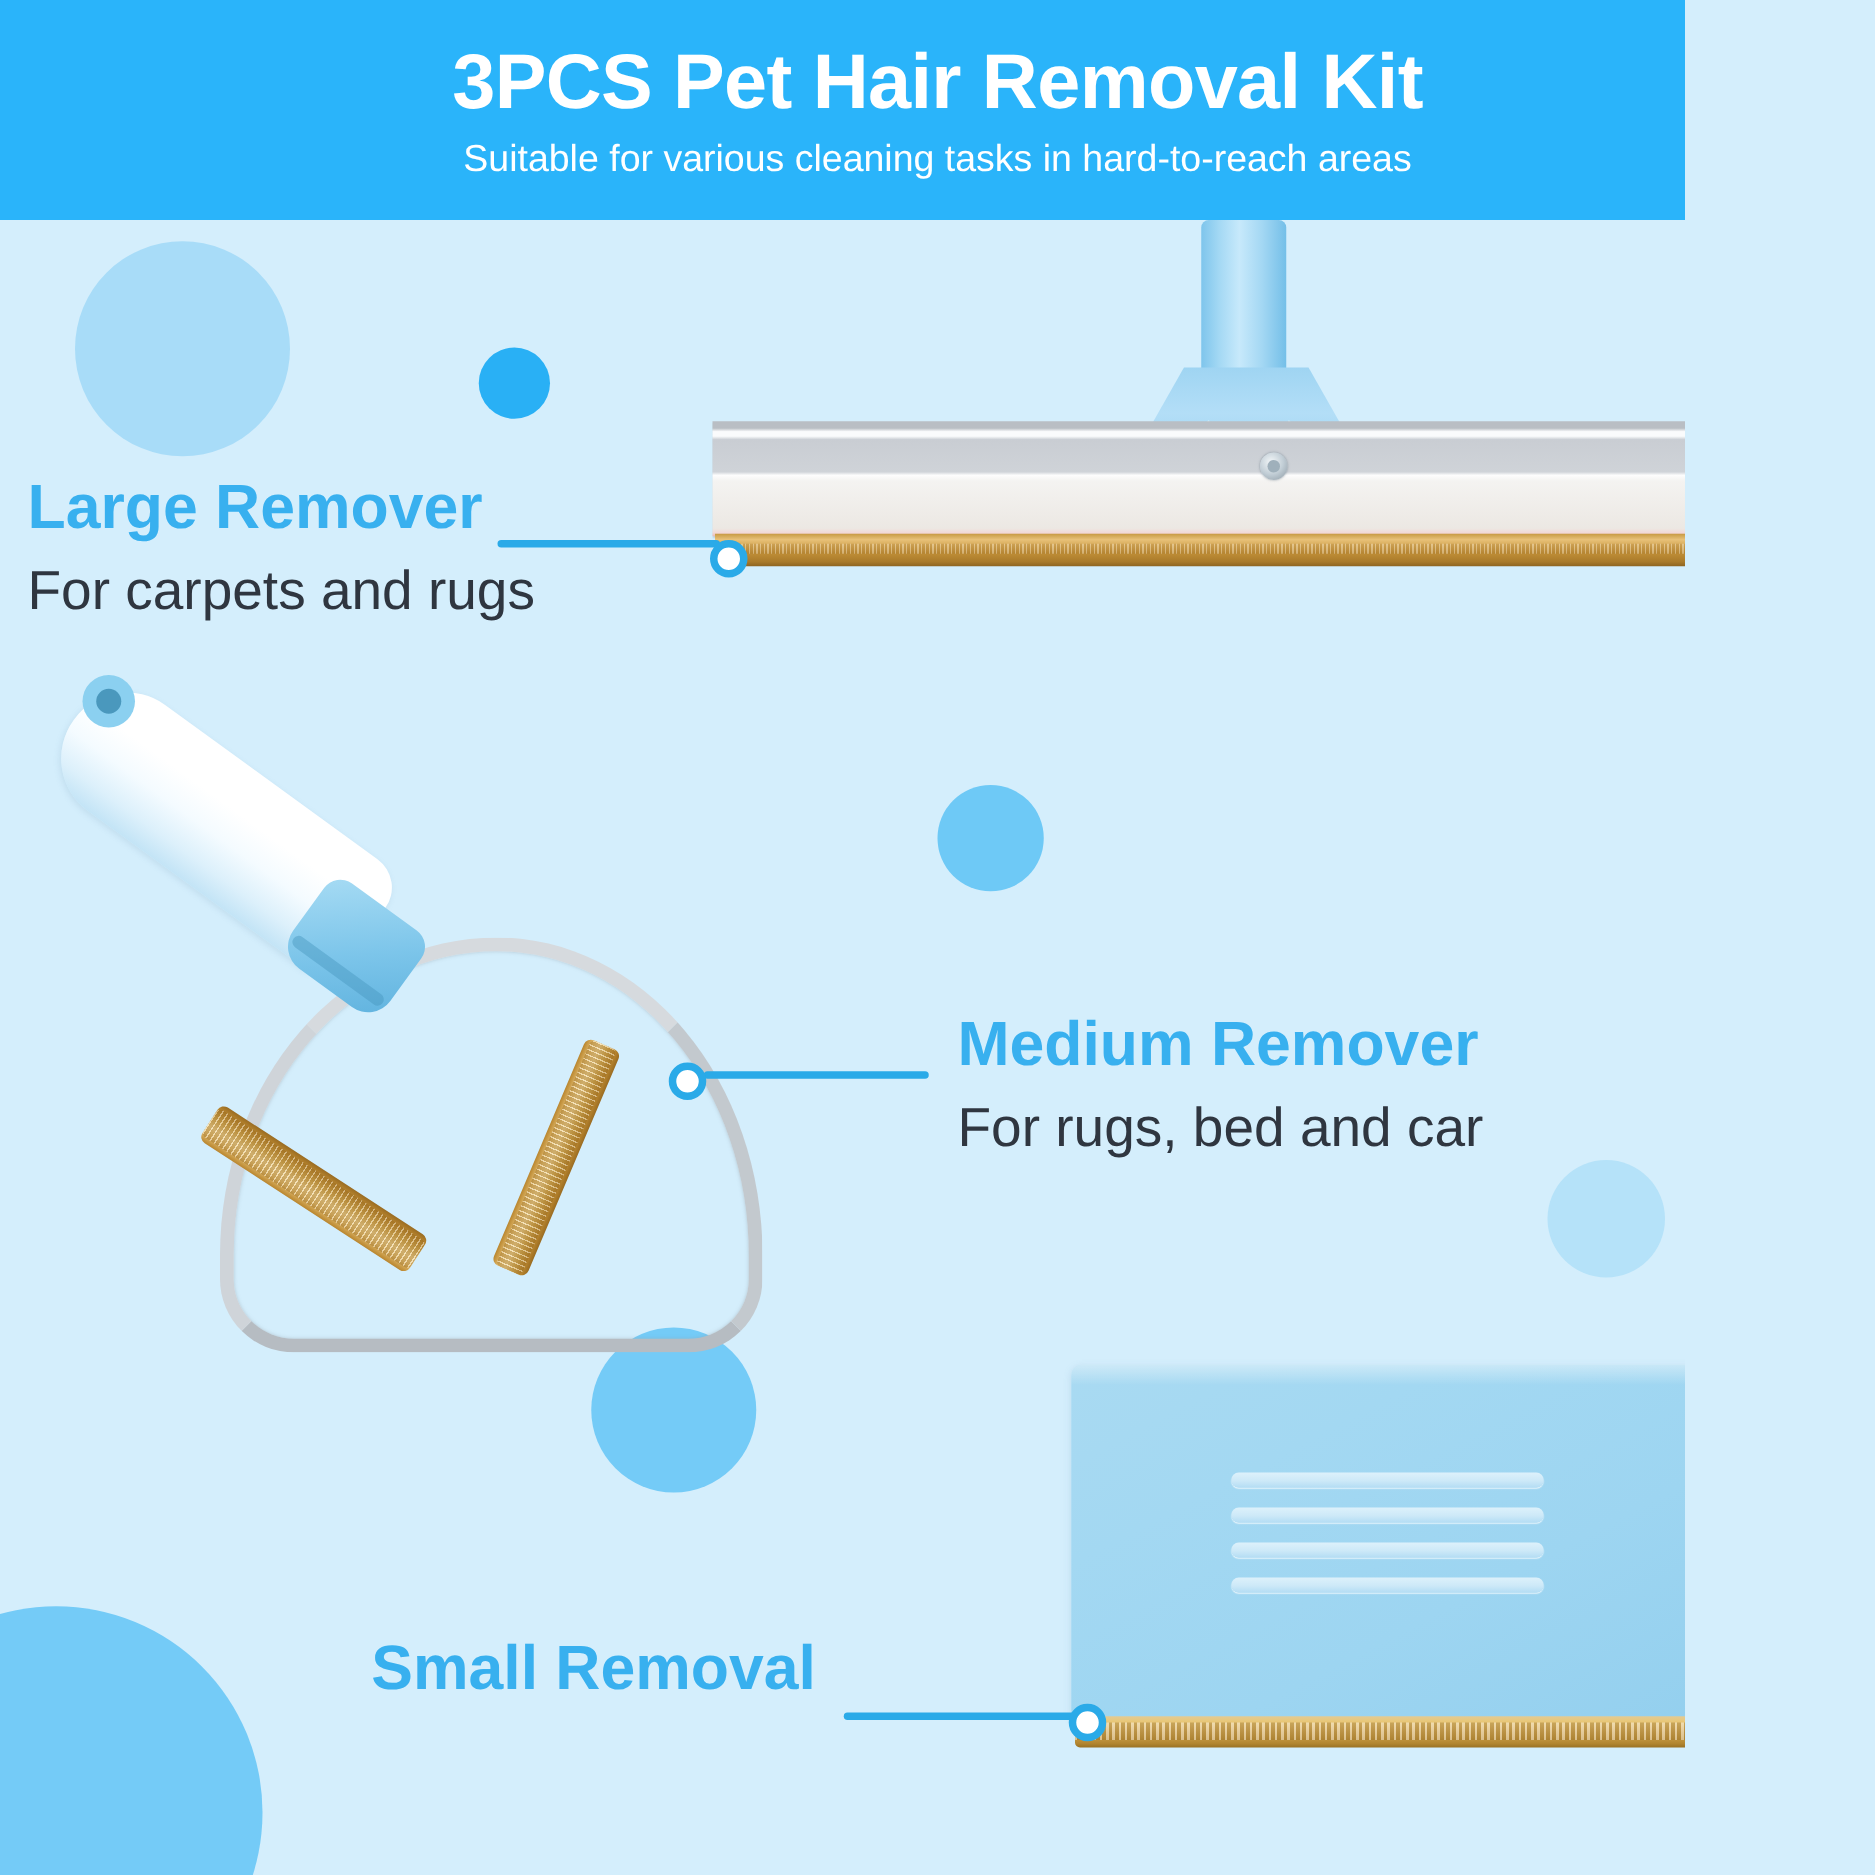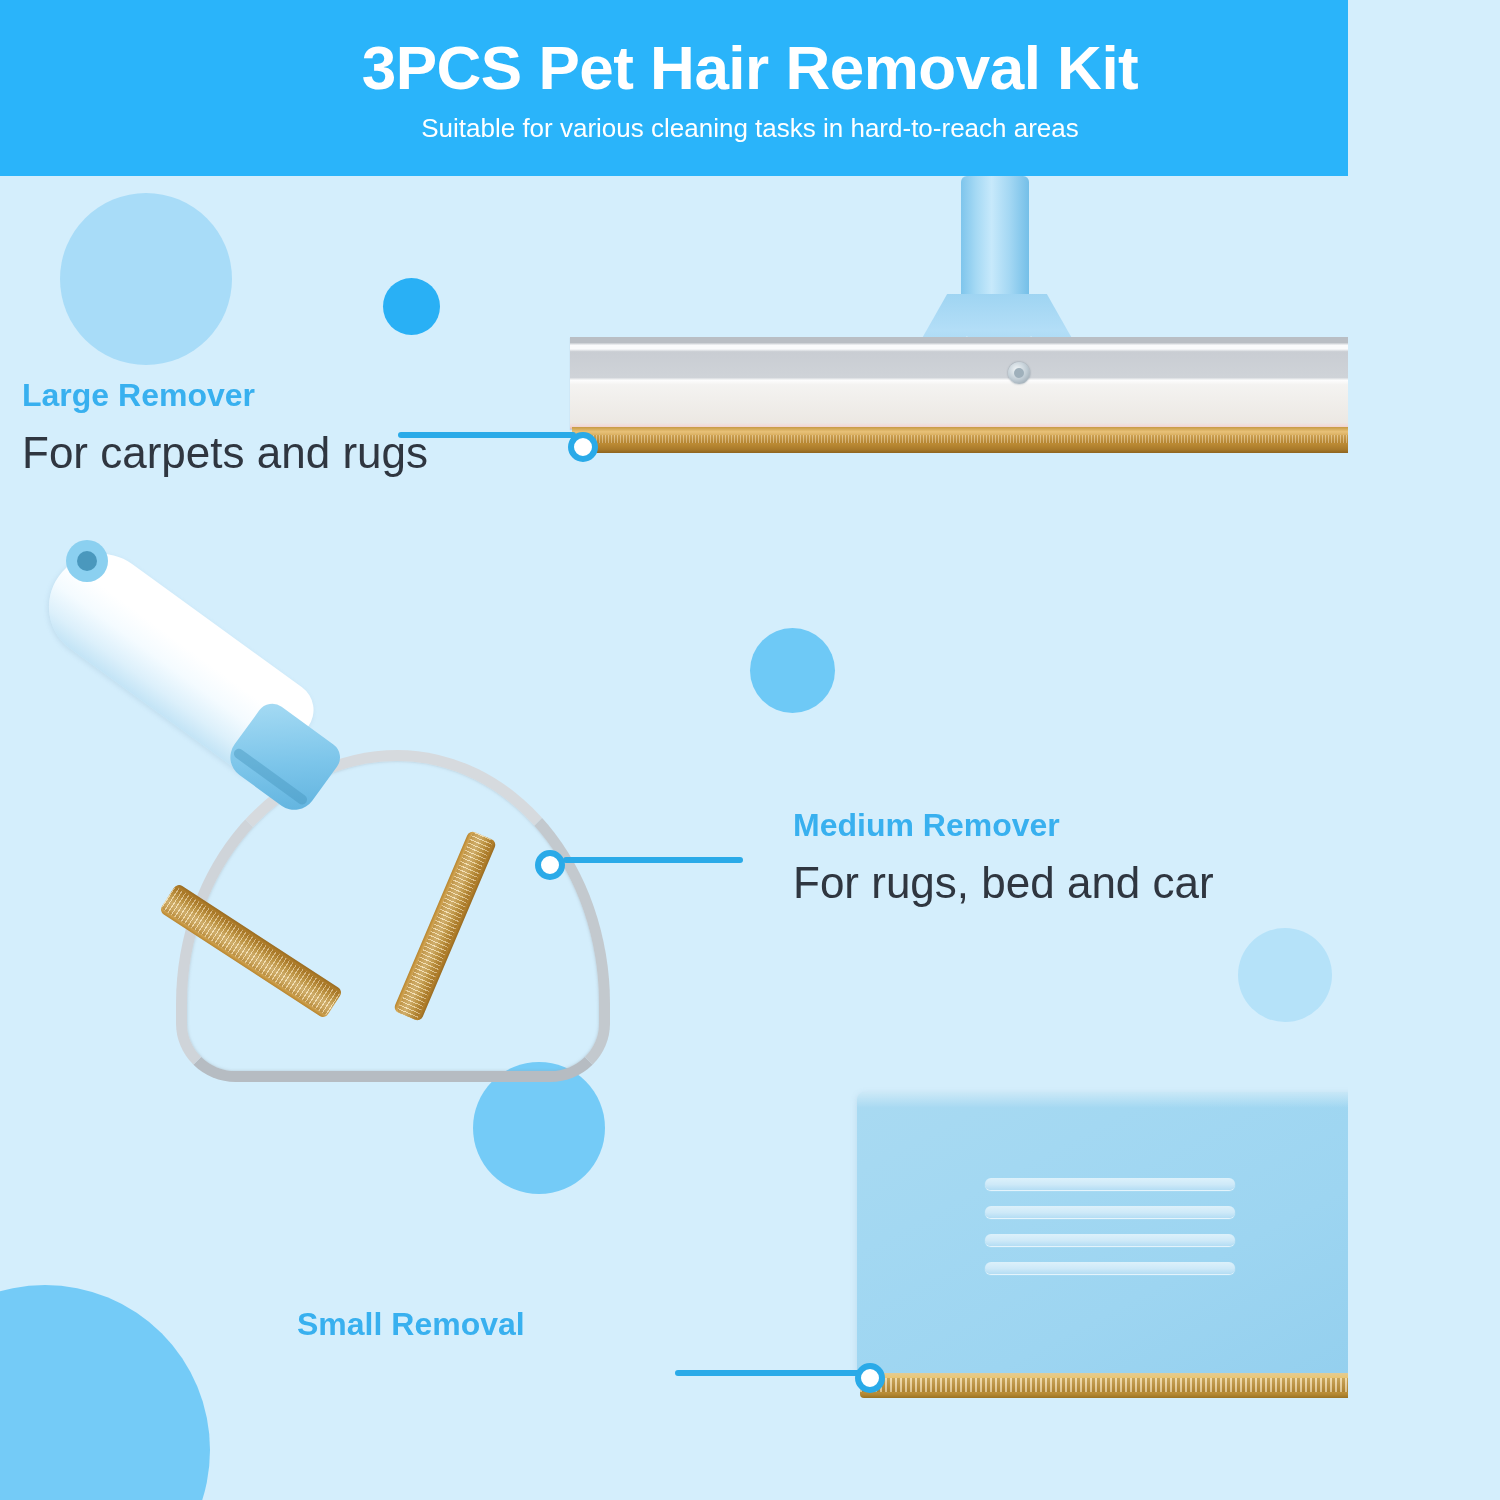--- a/index.html
+++ b/index.html
@@ -38,21 +38,21 @@
     color: #ffffff;
     font-size: 62px;
     font-weight: bold;
     letter-spacing: -0.5px;
     line-height: 1.05;
     margin: 0 0 14px 0;
     text-align: center;
   }
   .header-sub {
     color: #ffffff;
-    font-size: 26px;
+    font-size: 30px;
     font-weight: normal;
     letter-spacing: 0px;
     line-height: 1;
     margin: 0;
     text-align: right;
   }
 
   
   .deco {
     position: absolute;
@@ -76,21 +76,21 @@
     border-radius: 50%;
     background: #ffffff;
     border: 6px solid #2aaae8;
     box-sizing: border-box;
   }
 
   
   .callout { position: absolute; z-index: 32; }
   .callout-title {
     color: #38b0ef;
-    font-size: 32px;
+    font-size: 50px;
     font-weight: bold;
     line-height: 1.1;
     margin: 0 0 16px 0;
     white-space: nowrap;
   }
   .callout-desc {
     color: #2f3640;
     font-size: 44px;
     font-weight: normal;
     line-height: 1.1;
@@ -371,21 +371,21 @@
 
   <div class="connector" style="left:398px; top:432px; width:178px;"></div>
   <div class="dot" style="left:568px; top:432px;"></div>
   <div class="callout" style="left:22px; top:378px;">
     <div class="callout-title">Large Remover</div>
     <div class="callout-desc">For carpets and rugs</div>
   </div>
 
   <div class="connector" style="left:563px; top:857px; width:180px;"></div>
   <div class="dot" style="left:535px; top:850px;"></div>
-  <div class="callout" style="left:793px; top:808px;">
+  <div class="callout" style="left:766px; top:808px;">
     <div class="callout-title">Medium Remover</div>
     <div class="callout-desc">For rugs, bed and car</div>
   </div>
 
   <div class="connector" style="left:675px; top:1370px; width:200px;"></div>
   <div class="dot" style="left:855px; top:1363px;"></div>
   <div class="callout" style="left:297px; top:1307px;">
     <div class="callout-title">Small Removal</div>
   </div>
 

